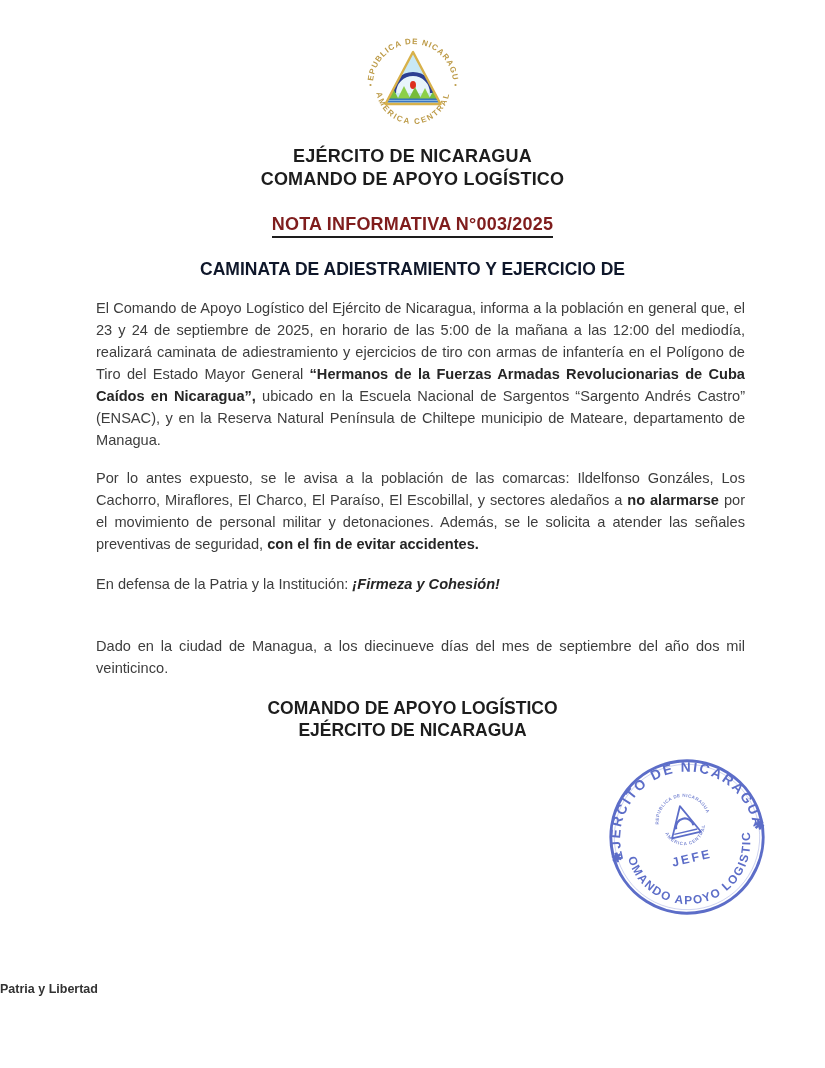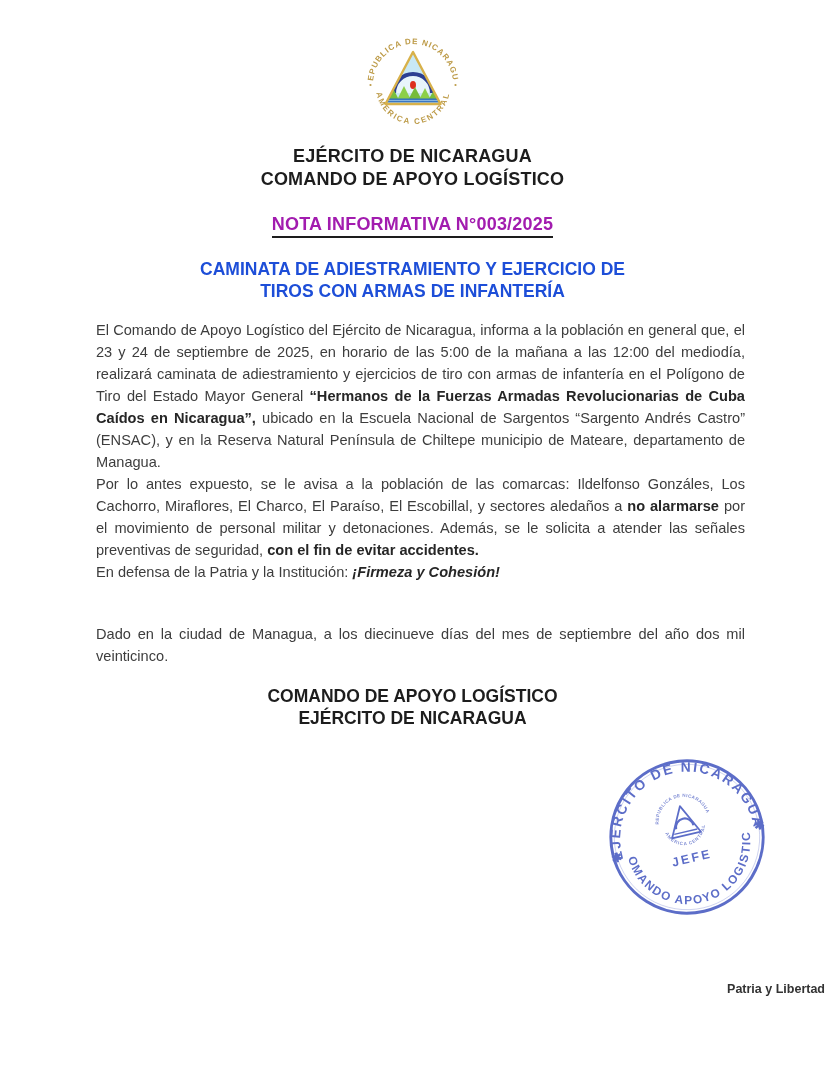--- a/index.html
+++ b/index.html
@@ -21,64 +21,64 @@
     font-size: 18px;
     line-height: 23px;
     color: #1d1d1d;
     letter-spacing: 0.2px;
   }
   .nota-wrap { text-align: center; margin-top: 23px; }
   .nota {
     display: inline-block;
     font-weight: bold;
     font-size: 18px;
-    color: #a21caf;
+    color: #7f1d1d;
     border-bottom: 2.5px solid #1d1d1d;
     padding-bottom: 1px;
     letter-spacing: 0.2px;
   }
   .subject {
     margin-top: 20px;
     text-align: center;
     font-weight: bold;
     font-size: 17.5px;
     line-height: 22px;
-    color: #1d4ed8;
+    color: #0f172a;
   }
   .body-text {
     padding: 0 80px 0 96px;
     font-size: 14.6px;
     line-height: 22px;
     color: #3d3d3d;
     text-align: justify;
   }
   .body-text p { margin: 0; }
   p.p1 { margin-top: 17px; }
-  p.p2 { }
+  p.p2 { margin-top: 16px; }
   p.p3 { margin-top: 16px; }
-  p.p4 { }
+  p.p4 { margin-top: 18px; }
   p.p5 { margin-top: 40px; }
   .seg-b { font-weight: bold; color: #262626; }
   .seg-i { font-style: italic; }
 
   .closing {
     margin-top: 18px;
     text-align: center;
     font-weight: bold;
     font-size: 17.5px;
     line-height: 22px;
     color: #1d1d1d;
   }
   .stamp { position: absolute; left: 598px; top: 748px; }
   .footer {
     position: absolute;
     top: 982px;
     left: 0;
     width: 100%;
-    text-align: right;
+    text-align: left;
     font-weight: bold;
     font-size: 12.5px;
     color: #333333;
   }
 </style>
 </head>
 <body>
 
 <div class="page">
 
@@ -119,21 +119,20 @@
     <div>EJÉRCITO DE NICARAGUA</div>
     <div>COMANDO DE APOYO LOGÍSTICO</div>
   </div>
 
   <div class="nota-wrap">
     <span class="nota">NOTA INFORMATIVA N°003/2025</span>
   </div>
 
   <div class="subject">
     <div>CAMINATA DE ADIESTRAMIENTO Y EJERCICIO DE</div>
-    <div>TIROS CON ARMAS DE INFANTERÍA</div>
   </div>
 
   <div class="body-text">
     <p class="p1"><span>El Comando de Apoyo Logístico del Ejército de Nicaragua, informa a la población en general que, el 23 y 24 de septiembre de 2025, en horario de las 5:00 de la mañana a las 12:00 del mediodía, realizará caminata de adiestramiento y ejercicios de tiro con armas de infantería en el Polígono de Tiro del Estado Mayor General </span><span class="seg-b">“Hermanos de la Fuerzas Armadas Revolucionarias de Cuba Caídos en Nicaragua”,</span><span> ubicado en la Escuela Nacional de Sargentos “Sargento Andrés Castro” (ENSAC), y en la Reserva Natural Península de Chiltepe municipio de Mateare, departamento de Managua.</span></p>
     <p class="p2"><span>Por lo antes expuesto, se le avisa a la población de las comarcas: Ildelfonso Gonzáles, Los Cachorro, Miraflores, El Charco, El Paraíso, El Escobillal, y sectores aledaños a </span><span class="seg-b">no alarmarse</span><span> por el movimiento de personal militar y detonaciones. Además, se le solicita a atender las señales preventivas de seguridad, </span><span class="seg-b">con el fin de evitar accidentes.</span></p>
     <p class="p4"><span>En defensa de la Patria y la Institución: </span><span class="seg-b seg-i">¡Firmeza y Cohesión!</span></p>
     <p class="p5"><span>Dado en la ciudad de Managua, a los diecinueve días del mes de septiembre del año dos mil veinticinco.</span></p>
   </div>
 
   <div class="closing">

